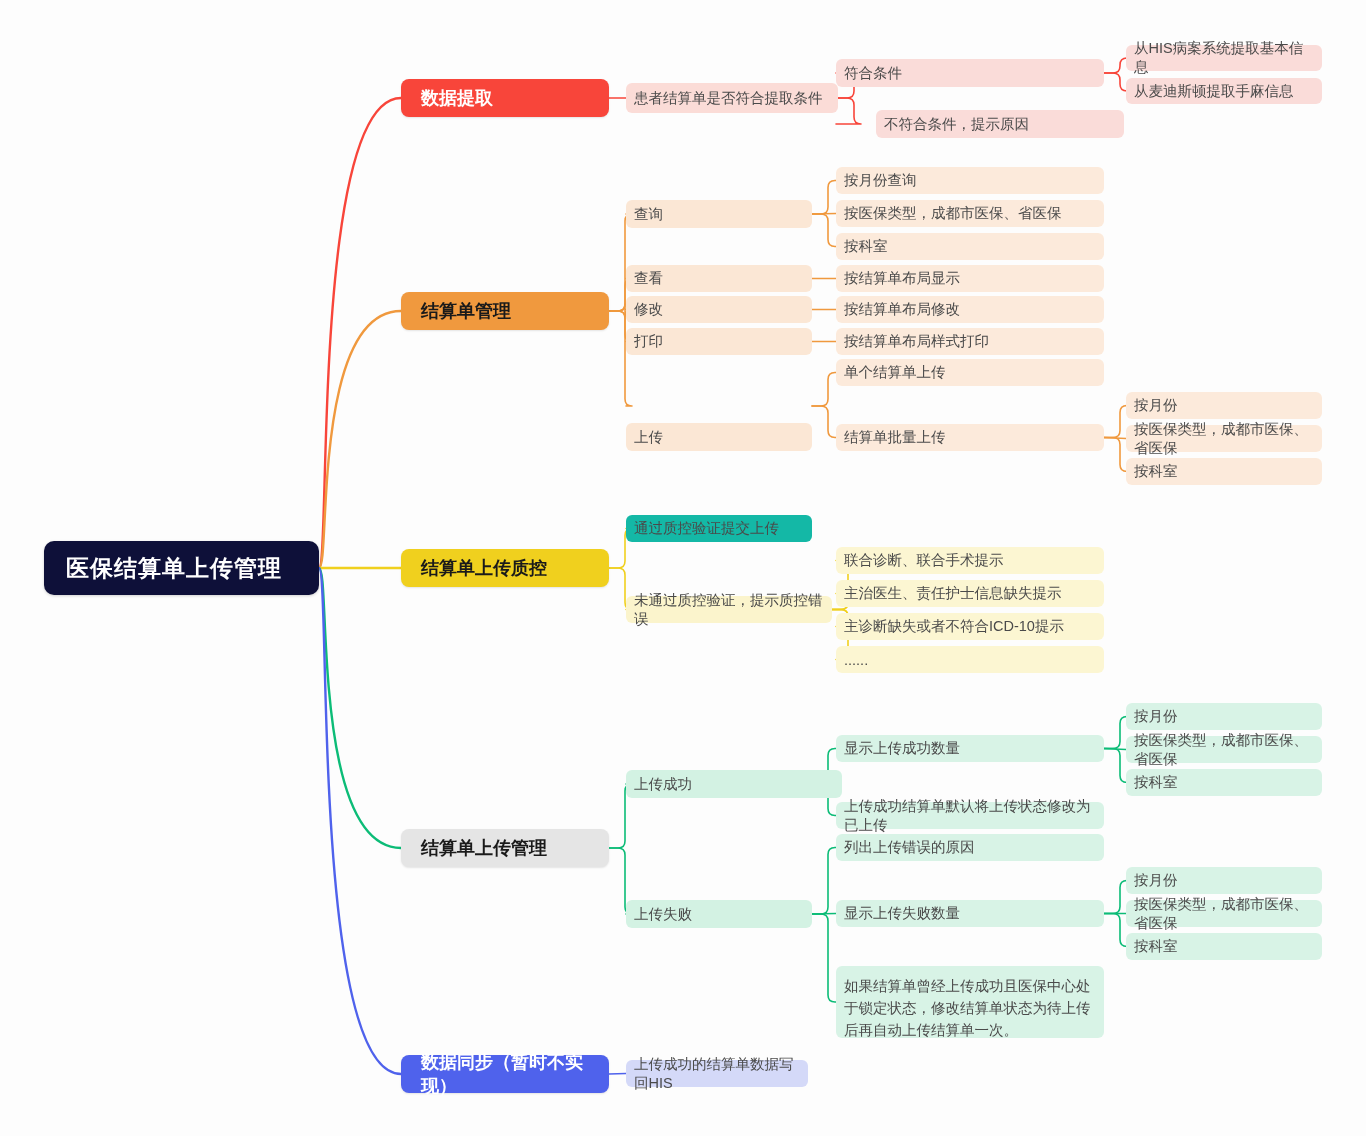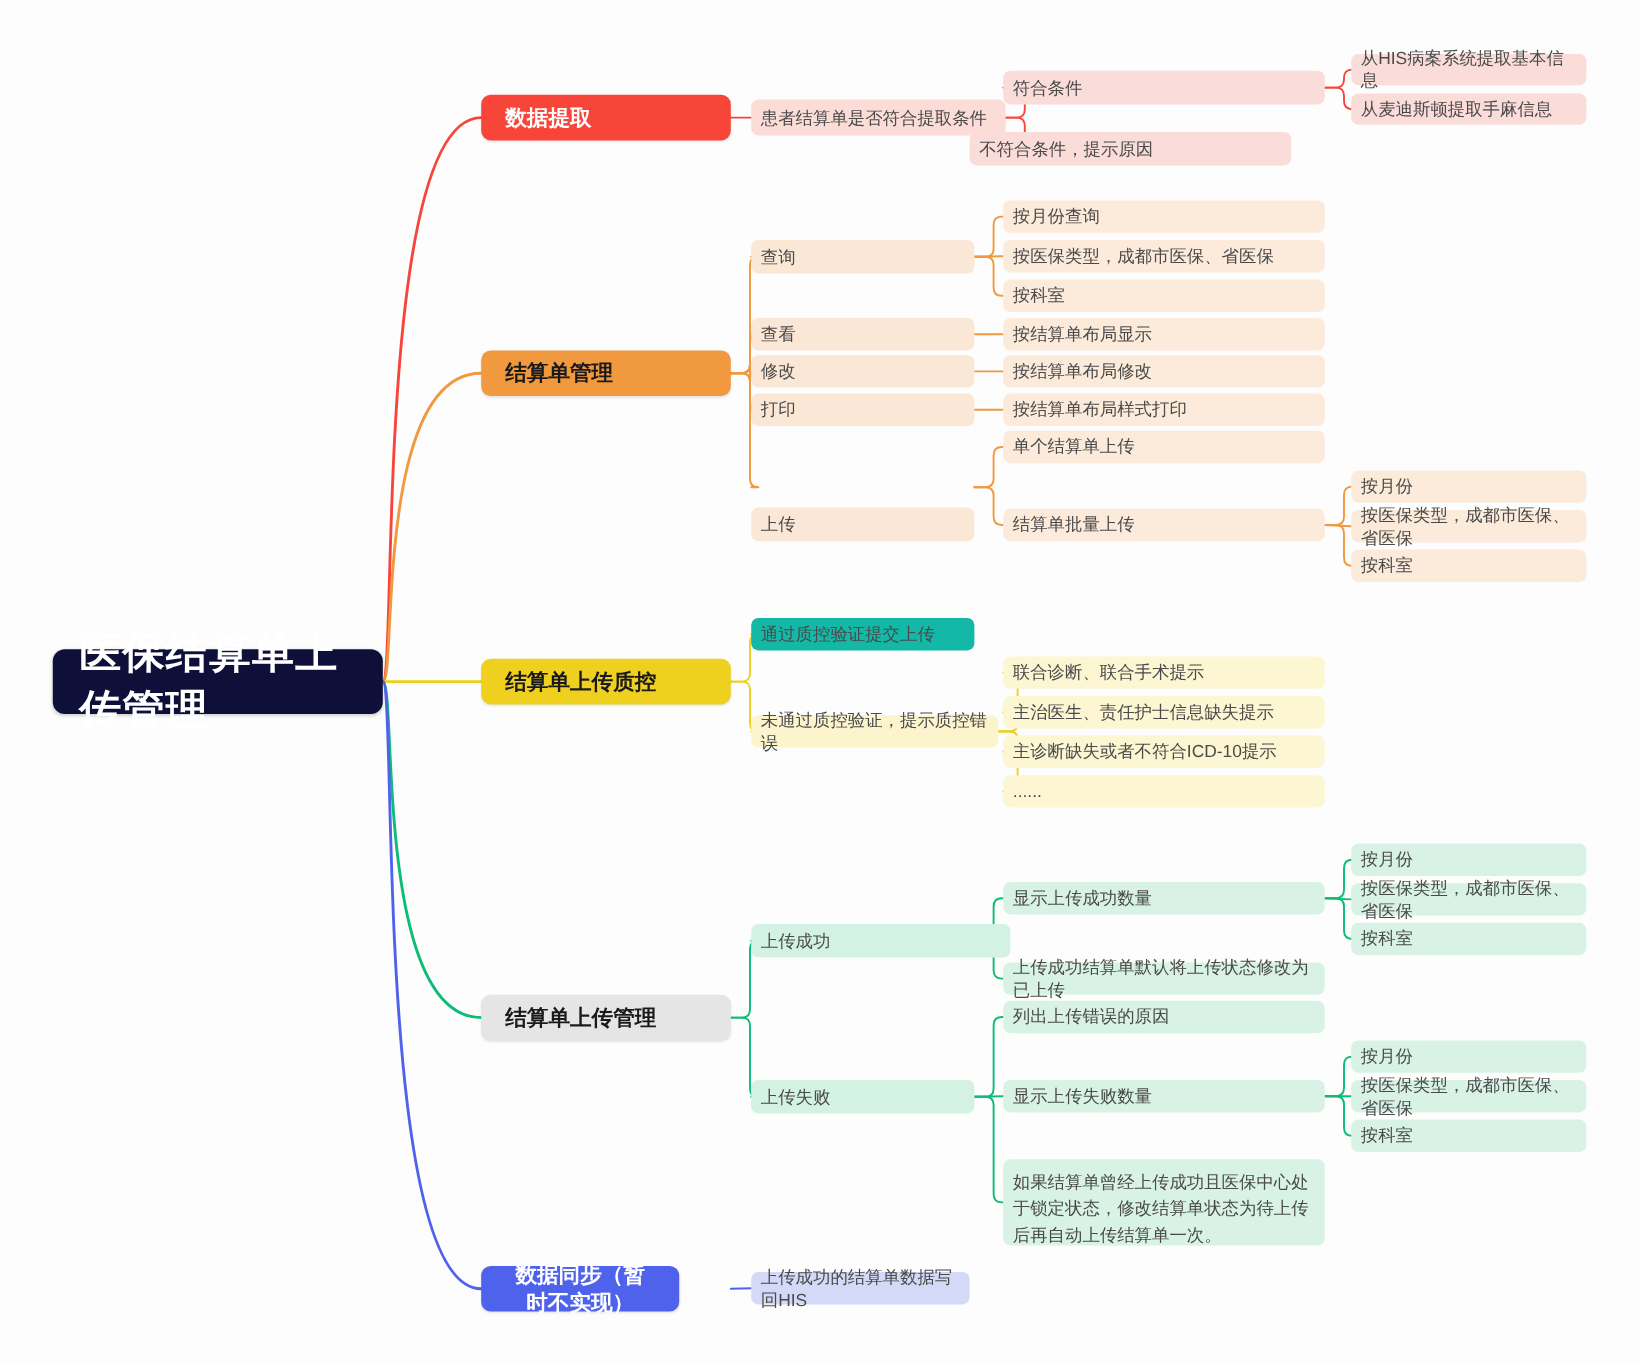--- a/index.html
+++ b/index.html
@@ -31,21 +31,21 @@
     position: absolute;
     box-sizing: border-box;
     display: flex;
     align-items: center;
     border-radius: 8px;
     white-space: pre-wrap;
   }
   .node.root {
     background: #0E1039;
     color: #ffffff;
-    font-size: 35px;
+    font-size: 23px;
     font-weight: bold;
     letter-spacing: 1px;
     border-radius: 10px;
     padding: 0 22px;
     box-shadow: 0 1px 3px rgba(0,0,0,0.18);
   }
   .node.lvl1 {
     font-size: 18px;
     font-weight: bold;
     padding: 0 20px;
@@ -116,21 +116,21 @@
       <path d="M 812 914 L 821 914 Q 828 914 828 921 L 828 995 Q 828 1002 835 1002 L 836 1002" fill="none" stroke="#0CBC77" stroke-width="1.6" stroke-linecap="round" stroke-linejoin="round"></path>
       <path d="M 319 568 C 331 568 311 1074 401 1074" fill="none" stroke="#4F62EC" stroke-width="2.4" stroke-linecap="round" stroke-linejoin="round"></path>
       <path d="M 609 1074 L 626 1073.5" fill="none" stroke="#4F62EC" stroke-width="1.6" stroke-linecap="round" stroke-linejoin="round"></path>
     </svg>
 <div class="node root" style="left: 44px; top: 541px; width: 275px; height: 54px; background: rgb(14, 16, 57); color: rgb(255, 255, 255);"><span>医保结算单上传管理</span></div>
     <div class="node lvl1" style="left: 401px; top: 79px; width: 208px; height: 38px; background: rgb(248, 69, 58); color: rgb(255, 255, 255);"><span>数据提取</span></div>
     <div class="node lvl2" style="left: 626px; top: 83px; width: 212px; height: 30px; background: rgb(251, 220, 215); color: rgb(74, 74, 74);"><span>患者结算单是否符合提取条件</span></div>
     <div class="node lvl3" style="left: 836px; top: 59px; width: 268px; height: 28px; background: rgb(250, 220, 217); color: rgb(74, 74, 74);"><span>符合条件</span></div>
     <div class="node lvl3" style="left: 1126px; top: 45px; width: 196px; height: 26px; background: rgb(250, 220, 217); color: rgb(74, 74, 74);"><span>从HIS病案系统提取基本信息</span></div>
     <div class="node lvl3" style="left: 1126px; top: 78px; width: 196px; height: 26px; background: rgb(250, 220, 217); color: rgb(74, 74, 74);"><span>从麦迪斯顿提取手麻信息</span></div>
-    <div class="node lvl3" style="left: 808px; top: 110px; width: 268px; height: 28px; background: rgb(250, 220, 217); color: rgb(74, 74, 74);"><span>不符合条件，提示原因</span></div>
+    <div class="node lvl3" style="left: 876px; top: 110px; width: 248px; height: 28px; background: rgb(250, 220, 217); color: rgb(74, 74, 74);"><span>不符合条件，提示原因</span></div>
     <div class="node lvl1" style="left: 401px; top: 292px; width: 208px; height: 38px; background: rgb(240, 153, 62); color: rgb(26, 26, 26);"><span>结算单管理</span></div>
     <div class="node lvl2" style="left: 626px; top: 200px; width: 186px; height: 28px; background: rgb(251, 231, 213); color: rgb(74, 74, 74);"><span>查询</span></div>
     <div class="node lvl3" style="left: 836px; top: 167px; width: 268px; height: 27px; background: rgb(252, 234, 219); color: rgb(74, 74, 74);"><span>按月份查询</span></div>
     <div class="node lvl3" style="left: 836px; top: 200px; width: 268px; height: 27px; background: rgb(252, 234, 219); color: rgb(74, 74, 74);"><span>按医保类型，成都市医保、省医保</span></div>
     <div class="node lvl3" style="left: 836px; top: 233px; width: 268px; height: 27px; background: rgb(252, 234, 219); color: rgb(74, 74, 74);"><span>按科室</span></div>
     <div class="node lvl2" style="left: 626px; top: 265px; width: 186px; height: 27px; background: rgb(251, 231, 213); color: rgb(74, 74, 74);"><span>查看</span></div>
     <div class="node lvl3" style="left: 836px; top: 265px; width: 268px; height: 27px; background: rgb(252, 234, 219); color: rgb(74, 74, 74);"><span>按结算单布局显示</span></div>
     <div class="node lvl2" style="left: 626px; top: 296px; width: 186px; height: 27px; background: rgb(251, 231, 213); color: rgb(74, 74, 74);"><span>修改</span></div>
     <div class="node lvl3" style="left: 836px; top: 296px; width: 268px; height: 27px; background: rgb(252, 234, 219); color: rgb(74, 74, 74);"><span>按结算单布局修改</span></div>
     <div class="node lvl2" style="left: 626px; top: 328px; width: 186px; height: 27px; background: rgb(251, 231, 213); color: rgb(74, 74, 74);"><span>打印</span></div>
@@ -155,15 +155,15 @@
     <div class="node lvl3" style="left: 1126px; top: 736px; width: 196px; height: 27px; background: rgb(216, 243, 230); color: rgb(74, 74, 74);"><span>按医保类型，成都市医保、省医保</span></div>
     <div class="node lvl3" style="left: 1126px; top: 769px; width: 196px; height: 27px; background: rgb(216, 243, 230); color: rgb(74, 74, 74);"><span>按科室</span></div>
     <div class="node lvl3" style="left: 836px; top: 802px; width: 268px; height: 27px; background: rgb(216, 243, 230); color: rgb(74, 74, 74);"><span>上传成功结算单默认将上传状态修改为已上传</span></div>
     <div class="node lvl2" style="left: 626px; top: 900px; width: 186px; height: 28px; background: rgb(211, 242, 227); color: rgb(74, 74, 74);"><span>上传失败</span></div>
     <div class="node lvl3" style="left: 836px; top: 834px; width: 268px; height: 27px; background: rgb(216, 243, 230); color: rgb(74, 74, 74);"><span>列出上传错误的原因</span></div>
     <div class="node lvl3" style="left: 836px; top: 900px; width: 268px; height: 27px; background: rgb(216, 243, 230); color: rgb(74, 74, 74);"><span>显示上传失败数量</span></div>
     <div class="node lvl3" style="left: 1126px; top: 867px; width: 196px; height: 27px; background: rgb(216, 243, 230); color: rgb(74, 74, 74);"><span>按月份</span></div>
     <div class="node lvl3" style="left: 1126px; top: 900px; width: 196px; height: 27px; background: rgb(216, 243, 230); color: rgb(74, 74, 74);"><span>按医保类型，成都市医保、省医保</span></div>
     <div class="node lvl3" style="left: 1126px; top: 933px; width: 196px; height: 27px; background: rgb(216, 243, 230); color: rgb(74, 74, 74);"><span>按科室</span></div>
     <div class="node lvl3 multiline" style="left: 836px; top: 966px; width: 268px; height: 72px; background: rgb(216, 243, 230); color: rgb(74, 74, 74);"><span>如果结算单曾经上传成功且医保中心处于锁定状态，修改结算单状态为待上传后再自动上传结算单一次。</span></div>
-    <div class="node lvl1" style="left: 401px; top: 1055px; width: 165px; height: 38px; background: rgb(79, 98, 236); color: rgb(255, 255, 255); text-align: center;"><span>数据同步（暂时不实现）</span></div>
+    <div class="node lvl1" style="left: 401px; top: 1055px; width: 208px; height: 38px; background: rgb(79, 98, 236); color: rgb(255, 255, 255);"><span>数据同步（暂时不实现）</span></div>
     <div class="node lvl2" style="left: 626px; top: 1060px; width: 182px; height: 27px; background: rgb(212, 217, 248); color: rgb(74, 74, 74);"><span>上传成功的结算单数据写回HIS</span></div>
   </div>
 
 </body></html>

